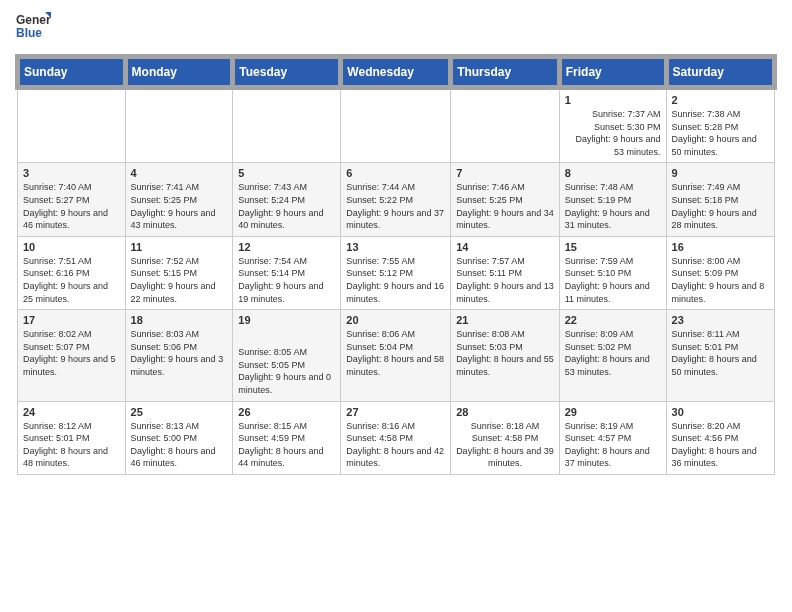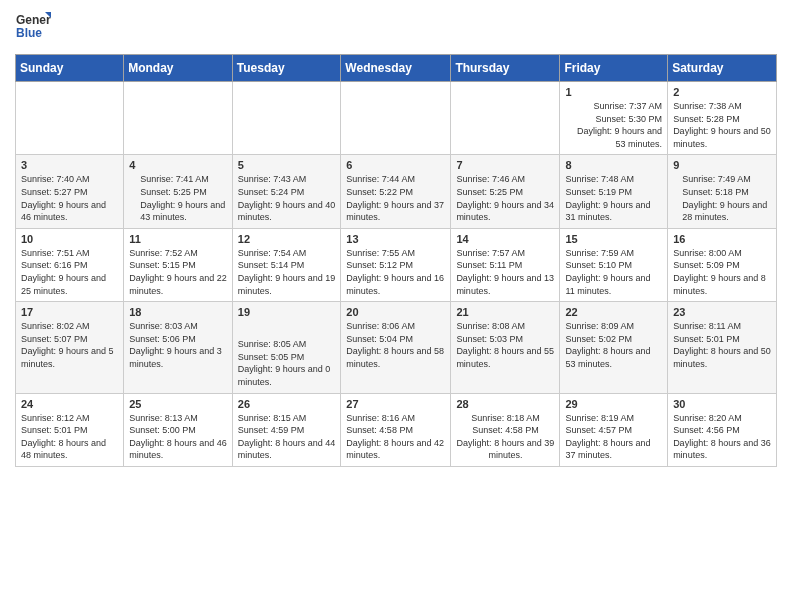--- a/index.html
+++ b/index.html
@@ -38,21 +38,21 @@
       border-collapse: collapse;
       border: 1px solid #ccc;
     }
     .calendar th {
       background-color: #2a5db0;
       color: white;
       font-size: 12px;
       font-weight: bold;
       padding: 6px 4px;
       text-align: left;
-      border: 1px solid #a3a3a3;
+      border: 5px solid #a3a3a3;
     }
     .calendar td {
       vertical-align: top;
       padding: 4px 5px;
       border: 1px solid #ccc;
       font-size: 9.5px;
       color: #333;
       width: 113px;
       min-height: 80px;
       background: #fff;
@@ -127,21 +127,21 @@
       </tr>
       <tr>
         <td>
           <span class="day-number">3</span>
           <div class="day-info" style="white-space: pre-line;">Sunrise: 7:40 AM
 Sunset: 5:27 PM
 Daylight: 9 hours and 46 minutes.</div>
         </td>
         <td>
           <span class="day-number">4</span>
-          <div class="day-info" style="white-space: pre-line; margin-left: 11px;">Sunrise: 7:41 AM
+          <div class="day-info" style="white-space: pre-line;">Sunrise: 7:41 AM
 Sunset: 5:25 PM
 Daylight: 9 hours and 43 minutes.</div>
         </td>
         <td>
           <span class="day-number">5</span>
           <div class="day-info" style="white-space: pre-line;">Sunrise: 7:43 AM
 Sunset: 5:24 PM
 Daylight: 9 hours and 40 minutes.</div>
         </td>
         <td>
@@ -157,21 +157,21 @@
 Daylight: 9 hours and 34 minutes.</div>
         </td>
         <td>
           <span class="day-number">8</span>
           <div class="day-info" style="white-space: pre-line;">Sunrise: 7:48 AM
 Sunset: 5:19 PM
 Daylight: 9 hours and 31 minutes.</div>
         </td>
         <td>
           <span class="day-number">9</span>
-          <div class="day-info" style="white-space: pre-line; margin-left: 9px;">Sunrise: 7:49 AM
+          <div class="day-info" style="white-space: pre-line;">Sunrise: 7:49 AM
 Sunset: 5:18 PM
 Daylight: 9 hours and 28 minutes.</div>
         </td>
       </tr>
       <tr>
         <td>
           <span class="day-number">10</span>
           <div class="day-info" style="white-space: pre-line;">Sunrise: 7:51 AM
 Sunset: 6:16 PM
 Daylight: 9 hours and 25 minutes.</div>

